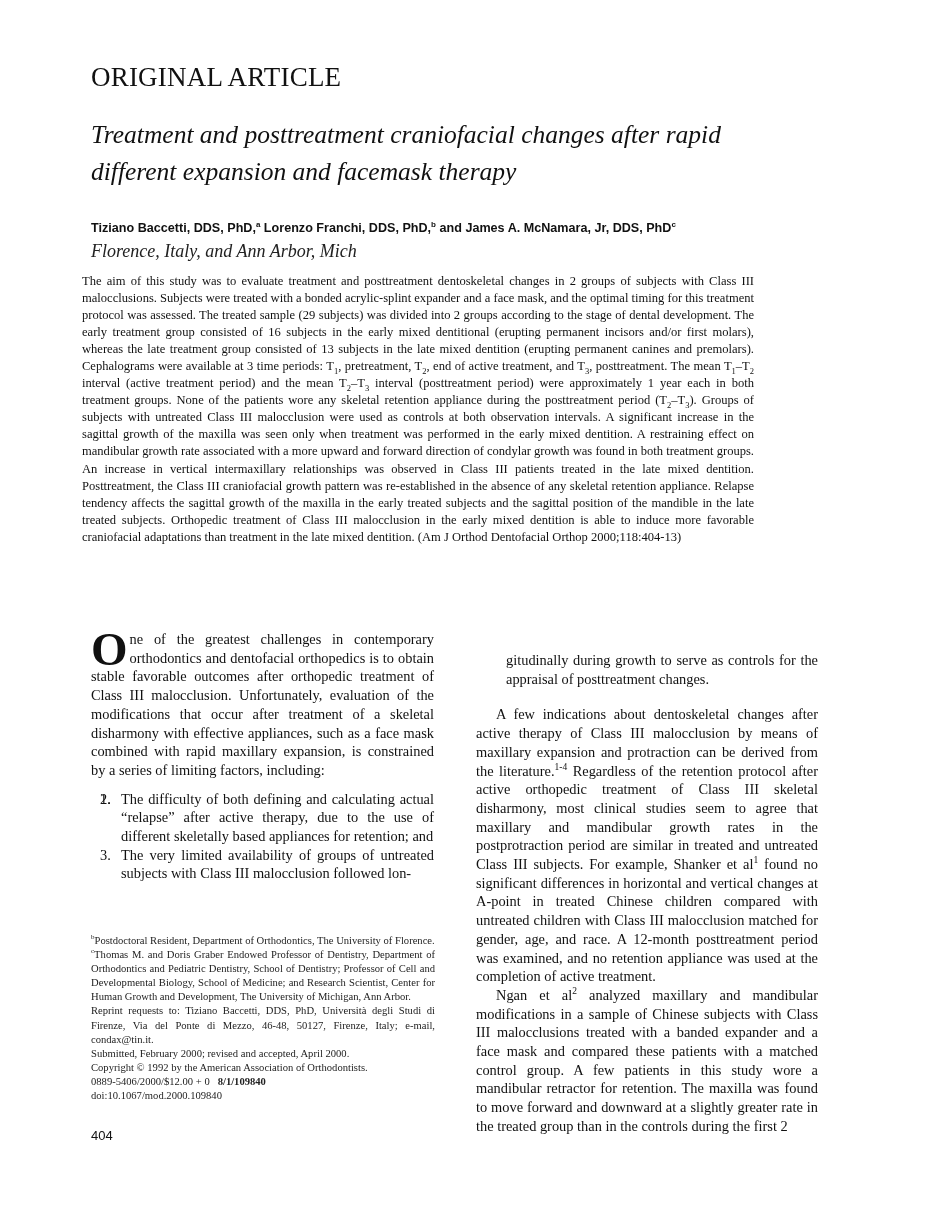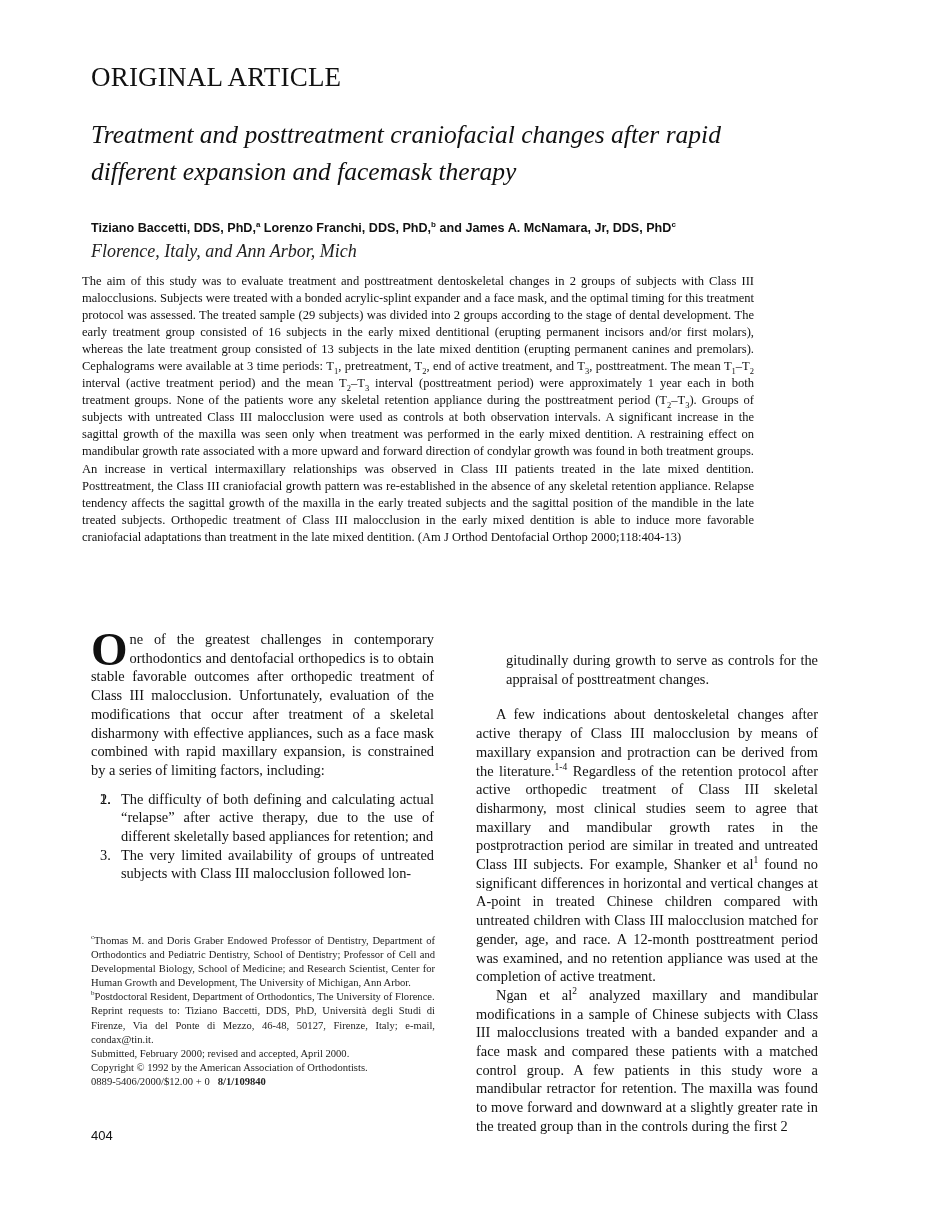--- a/index.html
+++ b/index.html
@@ -89,22 +89,23 @@
   </div>
 
   <div class="col col-right">
     <p class="cont">gitudinally during growth to serve as controls for the appraisal of posttreatment changes.</p>
     <div class="gap"></div>
     <p class="indent"><span>A few indications about dentoskeletal changes after active therapy of Class III malocclusion by means of maxillary expansion and protraction can be derived from the literature.</span><sup>1-4</sup><span> Regardless of the retention protocol after active orthopedic treatment of Class III skeletal disharmony, most clinical studies seem to agree that maxillary and mandibular growth rates in the postprotraction period are similar in treated and untreated Class III subjects. For example, Shanker et al</span><sup>1</sup><span> found no significant differences in horizontal and vertical changes at A-point in treated Chinese children compared with untreated children with Class III malocclusion matched for gender, age, and race. A 12-month posttreatment period was examined, and no retention appliance was used at the completion of active treatment.</span></p>
     <p class="indent"><span>Ngan et al</span><sup>2</sup><span> analyzed maxillary and mandibular modifications in a sample of Chinese subjects with Class III malocclusions treated with a banded expander and a face mask and compared these patients with a matched control group. A few patients in this study wore a mandibular retractor for retention. The maxilla was found to move forward and downward at a slightly greater rate in the treated group than in the controls during the first 2</span></p>
   </div>
 
   <div class="footnotes">
+    <p><sup>b</sup><span>Postdoctoral Resident, Department of Orthodontics, The University of Florence.</span></p>
     <p><sup>c</sup><span>Thomas M. and Doris Graber Endowed Professor of Dentistry, Department of Orthodontics and Pediatric Dentistry, School of Dentistry; Professor of Cell and Developmental Biology, School of Medicine; and Research Scientist, Center for Human Growth and Development, The University of Michigan, Ann Arbor.</span></p>
-    <p><sup>b</sup><span>Postdoctoral Resident, Department of Orthodontics, The University of Florence.</span></p>
     <p>Reprint requests to: Tiziano Baccetti, DDS, PhD, Università degli Studi di Firenze, Via del Ponte di Mezzo, 46-48, 50127, Firenze, Italy; e-mail, condax@tin.it.</p>
     <p>Submitted, February 2000; revised and accepted, April 2000.</p>
     <p>Copyright © 1992 by the American Association of Orthodontists.</p>
     <p><span>0889-5406/2000/$12.00 + 0</span>&nbsp;&nbsp;&nbsp;<span class="b">8/1/109840</span></p>
+    <p>doi:10.1067/mod.2000.109840</p>
   </div>
 
   <div class="page-num">404</div>
 </div>
 
 </body></html>

